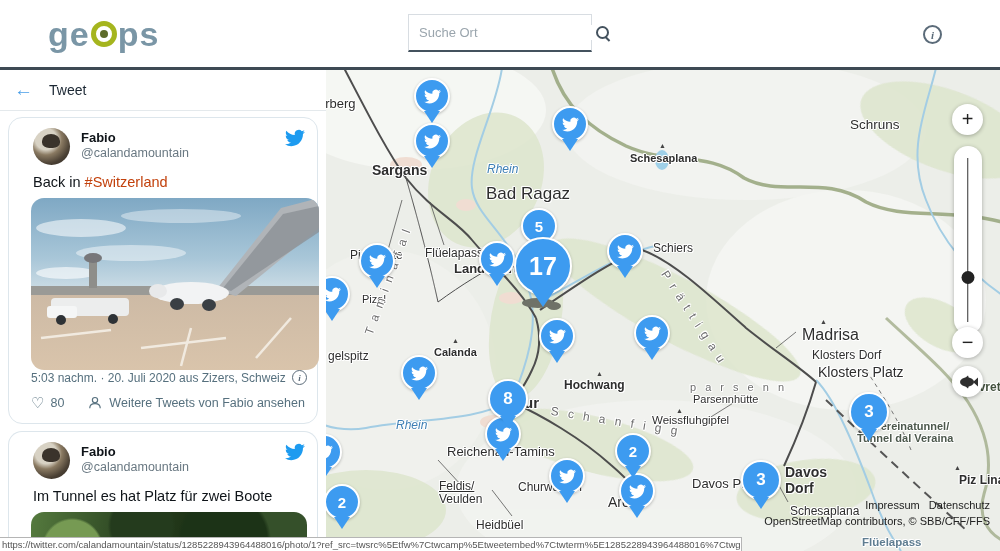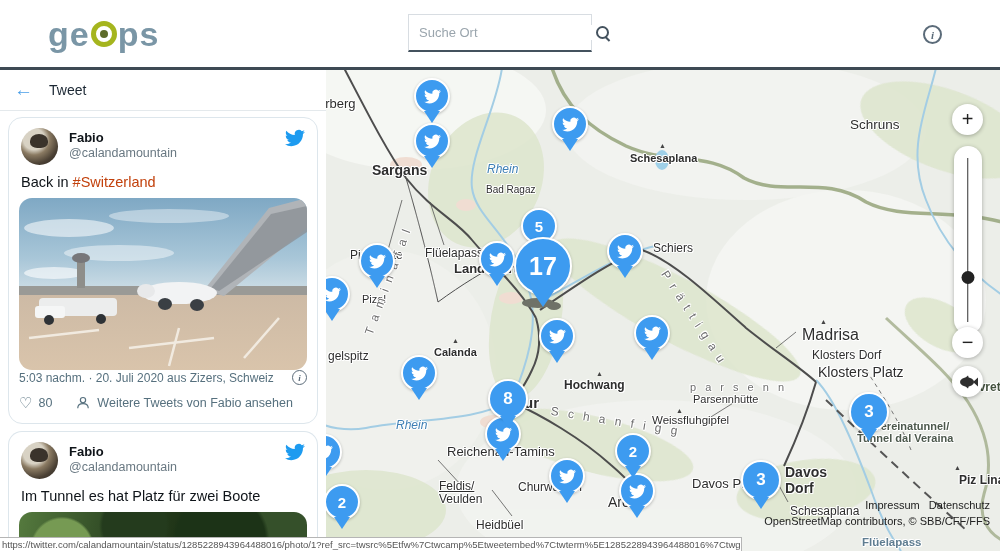--- a/index.html
+++ b/index.html
@@ -18,21 +18,21 @@
   .search-glyph::before { content:""; position:absolute; left:1px; top:1px; width:9px; height:9px; border:2px solid #44525e; border-radius:50%; }
   .search-glyph::after { content:""; position:absolute; left:11px; top:11px; width:6px; height:2px; background:#44525e; transform:rotate(45deg); transform-origin:0 0; }
   .info-circle { width:19px; height:19px; border:2px solid #5b6b79; border-radius:50%; color:#5b6b79; font-size:11px; font-weight:bold; display:flex; align-items:center; justify-content:center; font-family:"Liberation Serif", serif; font-style:italic; }
   #header-info { position:absolute; right:58px; top:25px; }
 
   
   #sidebar { position:absolute; left:0; top:70px; width:326px; height:481px; background:#fff; z-index:30; }
   #sidebar-head { height:41px; display:flex; align-items:center; border-bottom:1px solid #e4e9ec; padding-left:14px; }
   .back-arrow { color:#4a9fe8; font-size:19px; margin-right:16px; cursor:pointer; }
   #sidebar-title { font-size:14px; color:#1b2733; }
-  .tweet-card { position:absolute; left:8px; width:310px; background:#fff; border:1px solid #dde6ec; border-radius:14px; padding:10px 10px 8px 10px; }
+  .tweet-card { position:absolute; left:8px; width:310px; background:#fff; border:1px solid #dde6ec; border-radius:14px; padding:10px 10px 8px 22px; }
   #tweet1 { top:47px; height:307px; }
   #tweet2 { top:361px; height:150px; border-bottom:none; border-radius:14px 14px 0 0; }
   .tweet-head { position:relative; height:38px; }
   .avatar { position:absolute; left:2px; top:0; width:37px; height:37px; border-radius:50%; background:radial-gradient(circle at 35% 30%, #d8d2c4 0 30%, #8a7a62 45%, #4a4034 70%, #2c2620 100%); overflow:hidden; }
   .avatar::after { content:""; position:absolute; left:9px; top:6px; width:18px; height:14px; border-radius:50% 50% 40% 40%; background:#3a332b; }
   .tweet-name { position:absolute; left:50px; top:2px; font-size:13px; font-weight:bold; color:#0f1419; }
   .tweet-handle { position:absolute; left:50px; top:18px; font-size:12.5px; color:#697882; }
   .tw-bird { position:absolute; right:2px; top:0; width:20px; height:20px; }
   .tweet-text { font-size:14.5px; color:#0f1419; margin:8px 0 8px 2px; }
   .tweet-text .hashtag { color:#c2410c; }
@@ -235,21 +235,21 @@
 
       <ellipse cx="336" cy="90" rx="7" ry="10" fill="#9fd0e8"></ellipse>
       <ellipse cx="212" cy="233" rx="16" ry="5" fill="#6f7268"></ellipse>
       <ellipse cx="228" cy="236" rx="7" ry="4" fill="#6f7268"></ellipse>
     </svg>
 
     <div id="map-labels">
         <span class="map-label" style="left: -8px; top: 26px; font-size: 13px;">erberg</span>
         <span class="map-label b" style="left: 46px; top: 92px; font-size: 14px;">Sargans</span>
         <span class="map-label water" style="left: 161px; top: 92px; font-size: 12px;">Rhein</span>
-        <span class="map-label" style="left: 160px; top: 114px; font-size: 10px;">Bad Ragaz</span>
+        <span class="map-label" style="left: 160px; top: 114px; font-size: 17px;">Bad Ragaz</span>
         <span class="map-label" style="left: 524px; top: 47px; font-size: 13.5px;">Schruns</span>
         <span class="map-label b" style="left: 304px; top: 82px; font-size: 11px;">Schesaplana</span>
         <span class="map-label" style="left: 327px; top: 171px; font-size: 12px;">Schiers</span>
         <span class="map-label" style="left: 24px; top: 178px; font-size: 12px;">Pizolhütte</span>
         <span class="map-label" style="left: 99px; top: 176px; font-size: 12px;">Flüelapass</span>
         <span class="map-label b" style="left: 128px; top: 191px; font-size: 13px;">Landquart</span>
         <span class="map-label" style="left: 36px; top: 203px; font-size: 11px; margin-top: 20px;">Pizol</span>
         <span class="map-label terrain" style="left: 344px; top: 198px; font-size: 12px; transform: rotate(57deg); transform-origin: 0px 0px; letter-spacing: 2px;">P r ä t t i g a u</span>
         <span class="map-label terrain" style="left: 36px; top: 262px; font-size: 12px; transform: rotate(-70deg); transform-origin: 0px 0px; letter-spacing: 2px;">T a m i n a t a l</span>
         <span class="map-label b" style="left: 108px; top: 276px; font-size: 11px;">Calanda</span>

